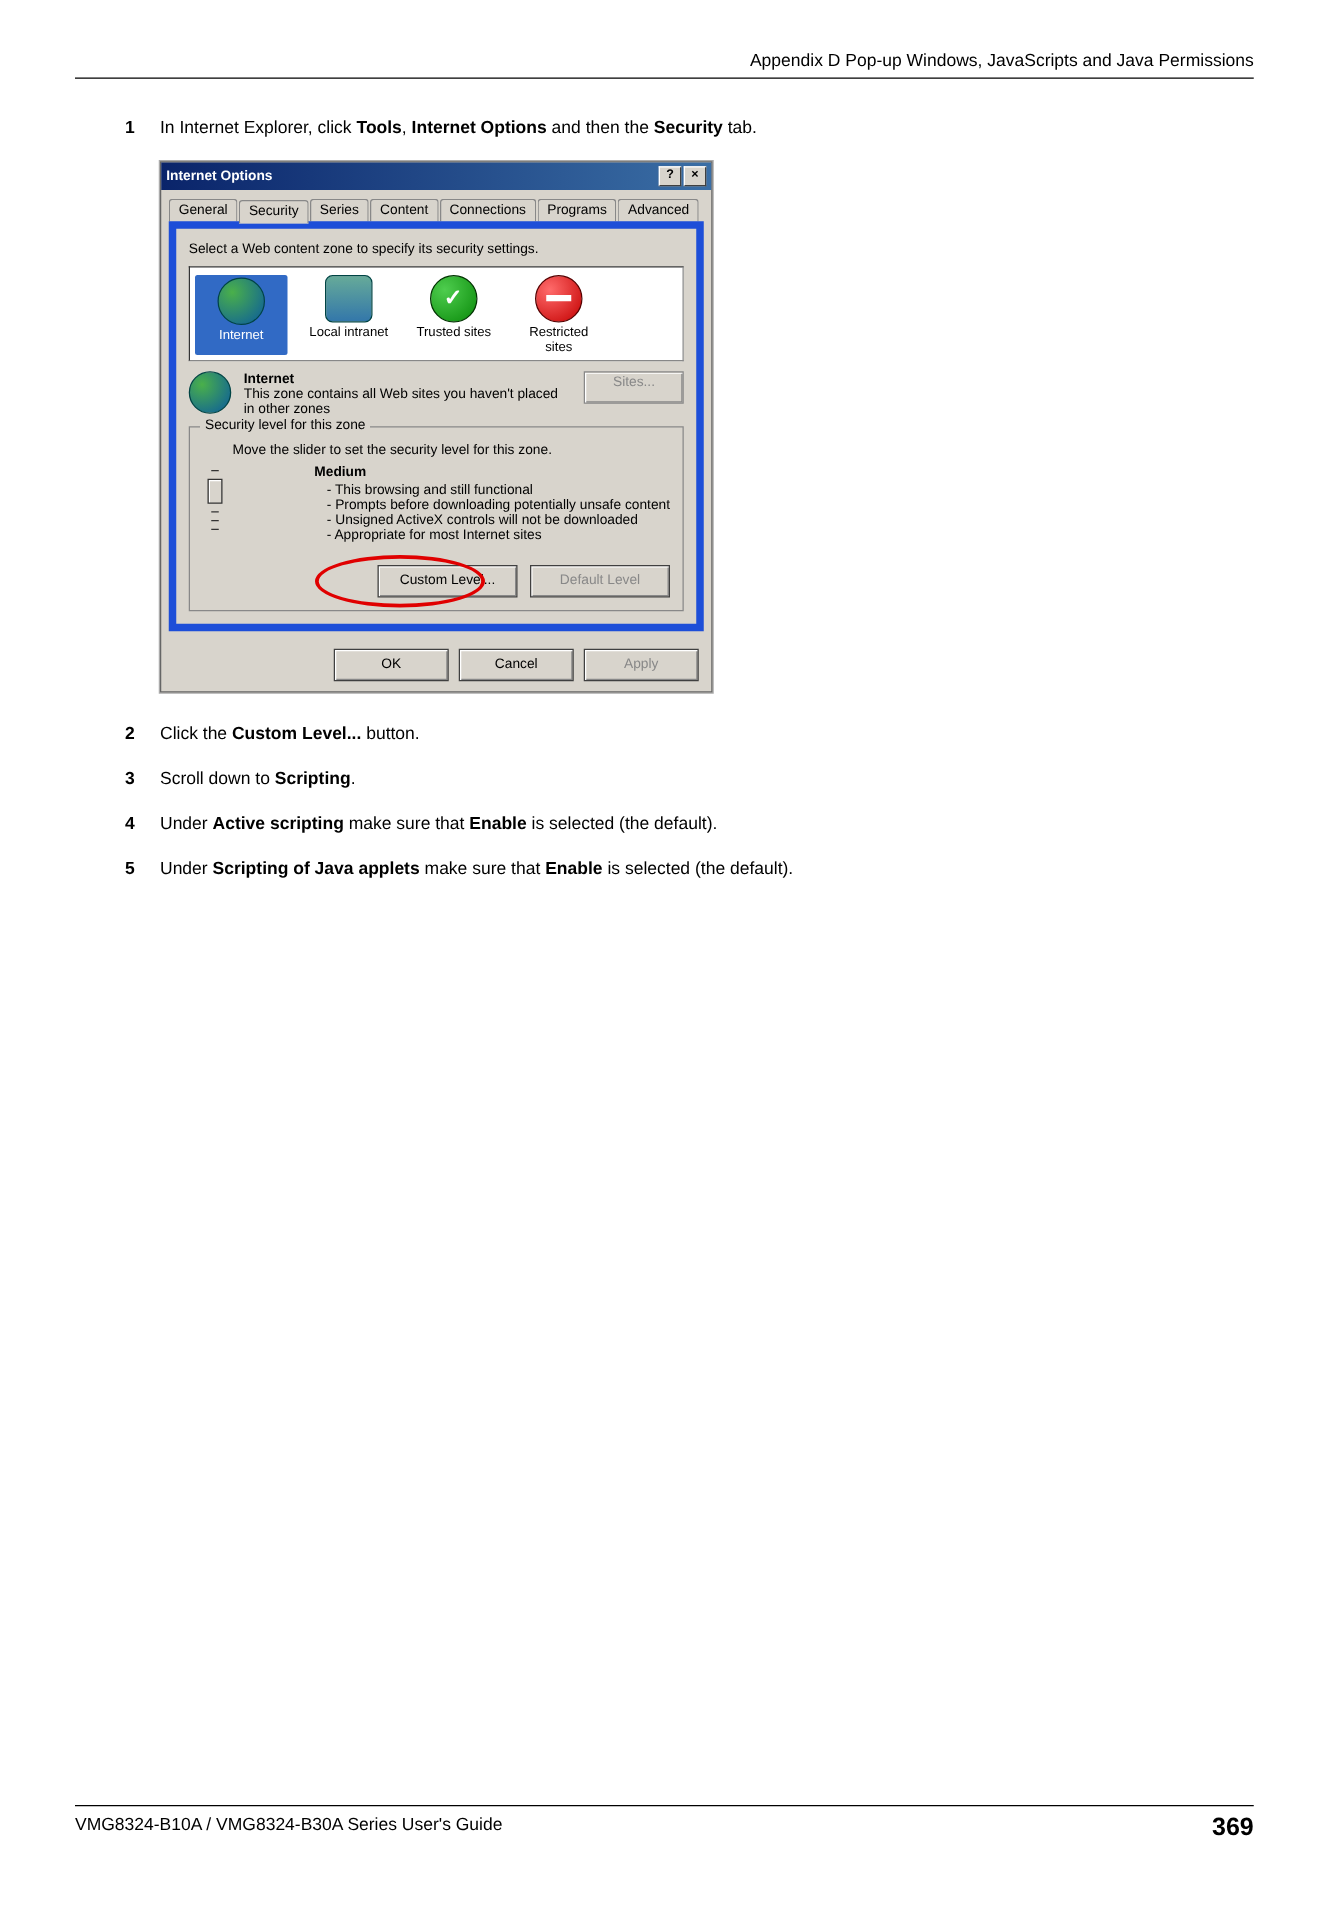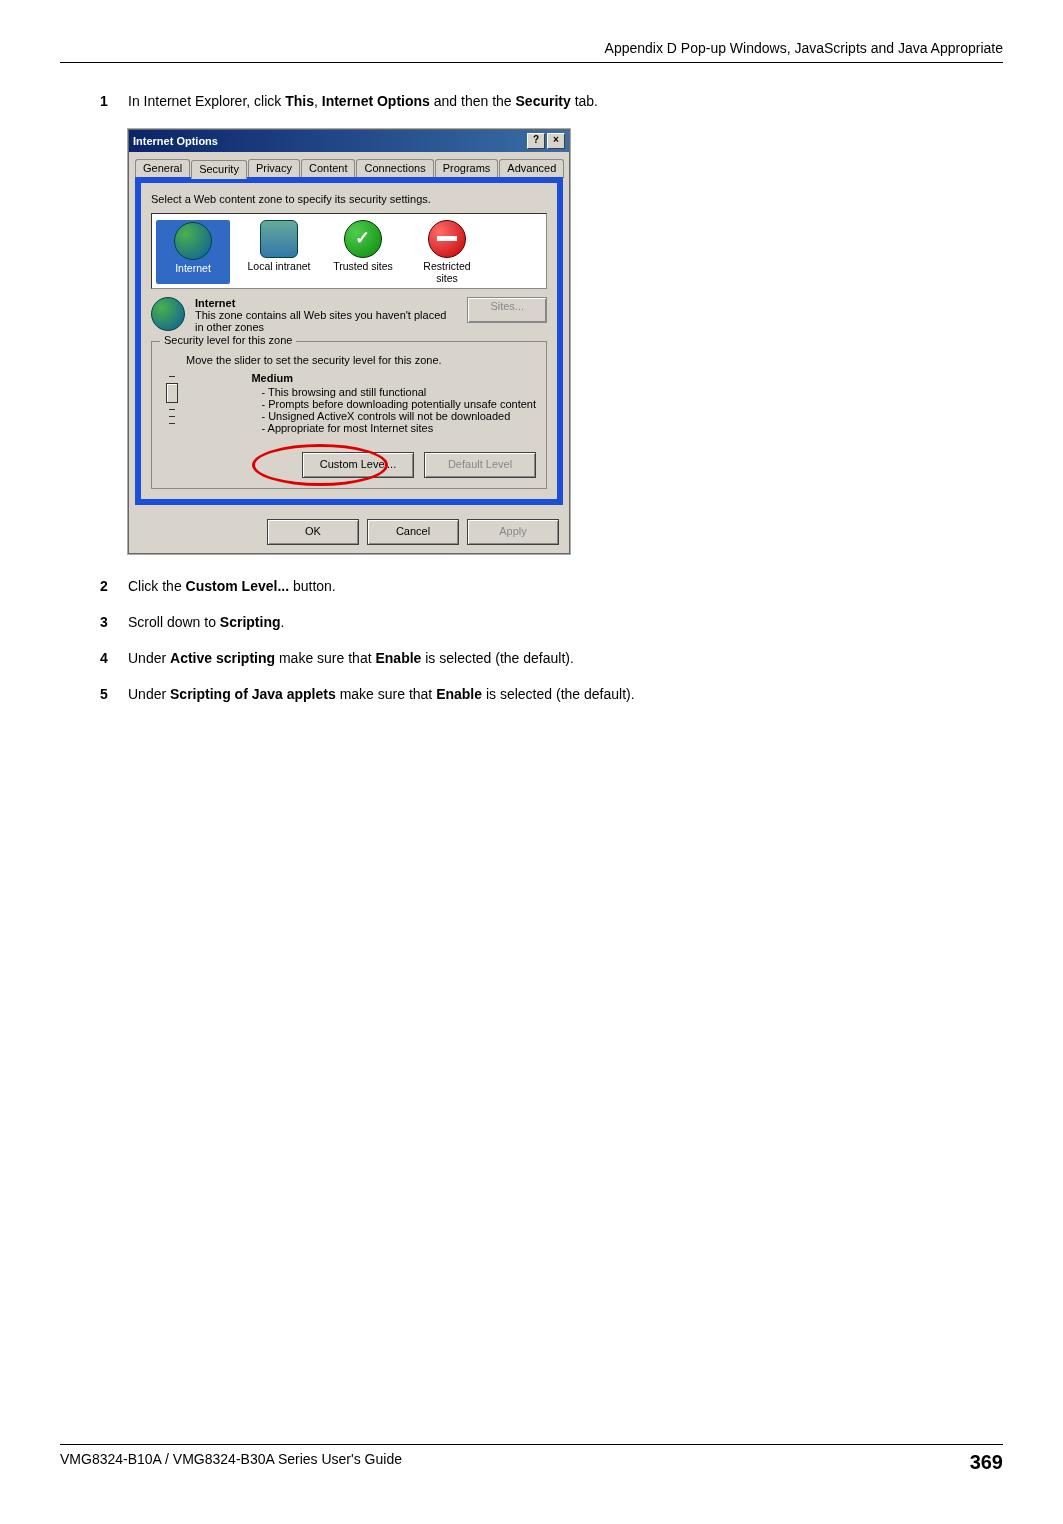--- a/index.html
+++ b/index.html
@@ -211,46 +211,46 @@
     display: flex;
     justify-content: space-between;
     font-size: 14px;
   }
   .footer .page-num { font-weight: bold; font-size: 20px; }
 </style>
 </head>
 <body>
 
 <div class="header-section">
-  <span>Appendix D Pop-up Windows, JavaScripts and Java Appropriate</span>
+  <span>Appendix D Pop-up Windows, JavaScripts and Java Permissions</span>
 </div>
 
 <div class="instruction-list">
 
   <div class="instruction-item">
     <span class="step-num">1</span>
     <span class="step-text">
-      <span>In Internet Explorer, click </span><b>This</b><span>, </span><b>Internet Options</b><span> and then the </span><b>Security</b><span> tab.</span>
+      <span>In Internet Explorer, click </span><b>Tools</b><span>, </span><b>Internet Options</b><span> and then the </span><b>Security</b><span> tab.</span>
     </span>
   </div>
 
   <div style="margin-left:28px;">
 
     <div class="dialog">
       <div class="titlebar">
         <span>Internet Options</span>
         <div class="titlebar-buttons">
           <div class="titlebar-btn">?</div>
           <div class="titlebar-btn">×</div>
         </div>
       </div>
       <div class="tabs">
         <div class="tab">General</div>
         <div class="tab active">Security</div>
-        <div class="tab">Privacy</div>
+        <div class="tab">Series</div>
         <div class="tab">Content</div>
         <div class="tab">Connections</div>
         <div class="tab">Programs</div>
         <div class="tab">Advanced</div>
       </div>
       <div class="tab-body">
         <div class="zone-instruction">Select a Web content zone to specify its security settings.</div>
         <div class="zones-box">
           <div class="zone-item selected">
             <div class="zone-icon globe"></div>

